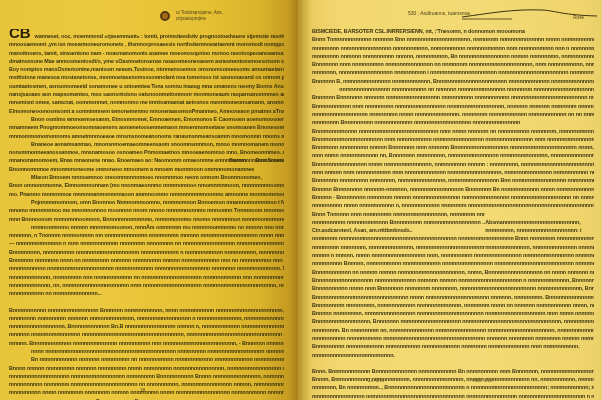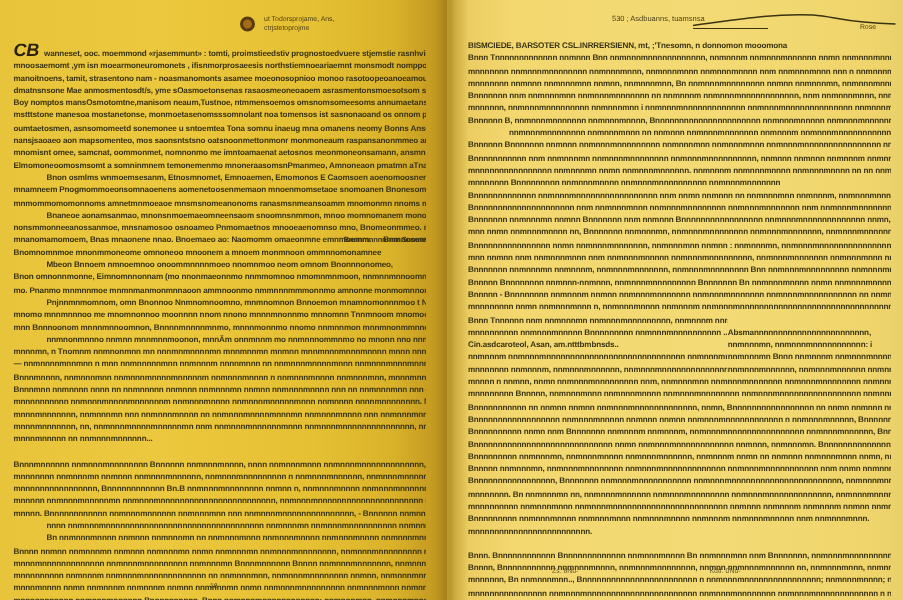--- a/index.html
+++ b/index.html
@@ -13,21 +13,21 @@
     background:linear-gradient(90deg,#d9b73c 0%,#eccd63 5%,#f3d870 15%,#f3da74 60%,#f0d56c 92%,#ead06a 100%);
     padding:5px 8px 0 14px;}
   .gutter-shadow{position:absolute;left:290px;top:0;width:22px;height:400px;
     background:linear-gradient(90deg,rgba(120,85,10,0) 0%,rgba(120,85,10,.35) 45%,rgba(90,60,5,.15) 60%,rgba(255,240,180,0) 100%);}
   .line{font-size:5.4px;line-height:8.3px;color:#3a3310;white-space:nowrap;overflow:hidden;letter-spacing:-0.1px;filter:blur(0.35px);font-weight:bold;}
   .indent{padding-left:22px;}
   .gap{height:8px;}
   .hdr-left{display:flex;align-items:center;justify-content:center;gap:6px;margin:0 0 2px 90px;height:22px;}
   .seal{width:10px;height:10px;border-radius:50%;border:2px solid #5a3a10;background:#a36a1a;box-sizing:border-box;}
   .hdr-text{font-size:4.6px;line-height:6px;color:#4a3f18;filter:blur(0.3px);}
-  .drop{font-size:12px;font-weight:bold;color:#2a2208;font-style:italic;}
+  .drop{font-size:15px;font-weight:bold;color:#2a2208;}
   .hdr-right{position:relative;height:22px;}
   .hdr-right .t{position:absolute;left:96px;top:5px;font-size:5px;color:#4a3f18;filter:blur(0.3px);}
   .hdr-right .p{position:absolute;right:10px;top:10px;font-size:4.6px;color:#4a3f18;filter:blur(0.3px);}
   .hdr-right svg{position:absolute;left:150px;top:2px;}
   .sidenote{float:right;font-size:5px;color:#3a3310;filter:blur(0.3px);font-weight:bold;}
   .footer-left{position:absolute;left:140px;top:388px;font-size:4.6px;color:#4a3f18;}
   .footer-right{position:absolute;top:378px;font-size:4.6px;color:#6a5a28;filter:blur(0.3px);}
   .two-col{display:flex;justify-content:space-between;}
   .two-col .c1{width:175px;overflow:hidden;}
   .two-col .c2{width:110px;overflow:hidden;}

